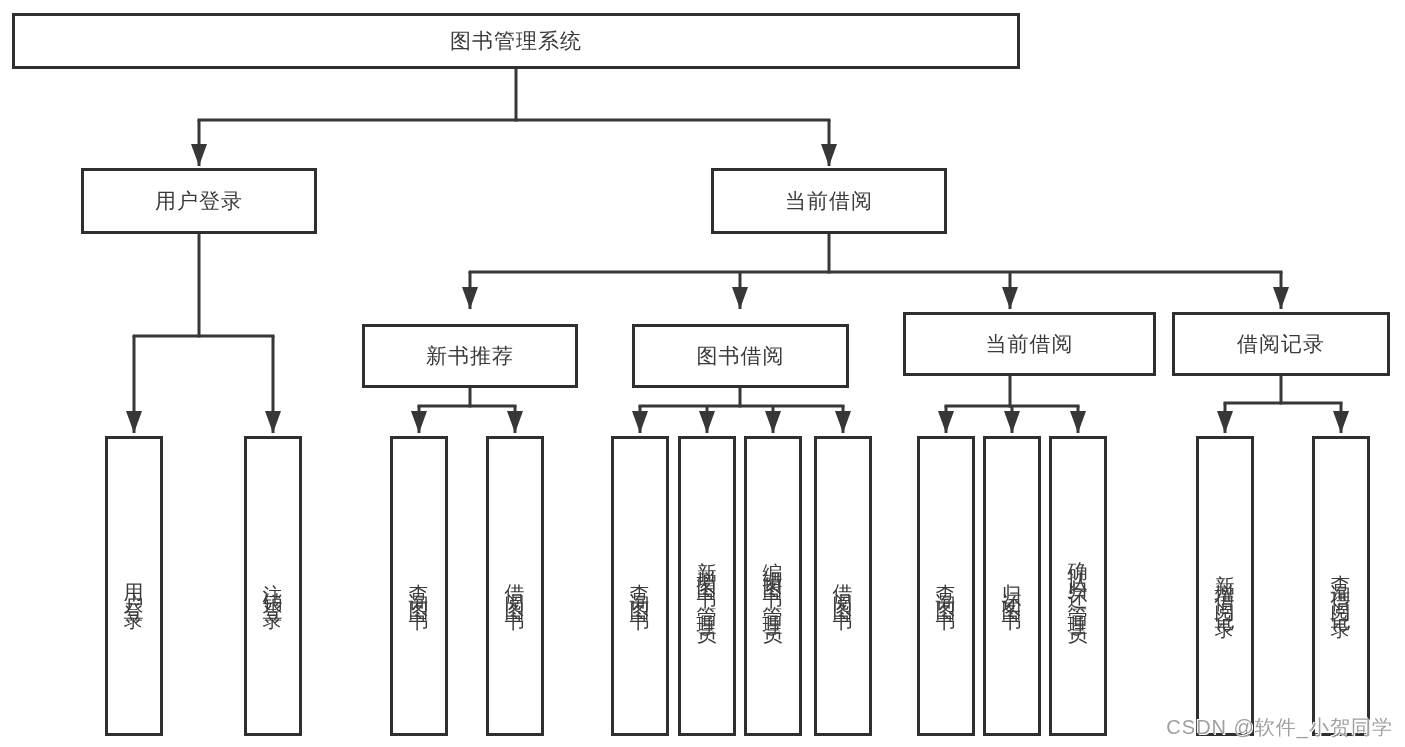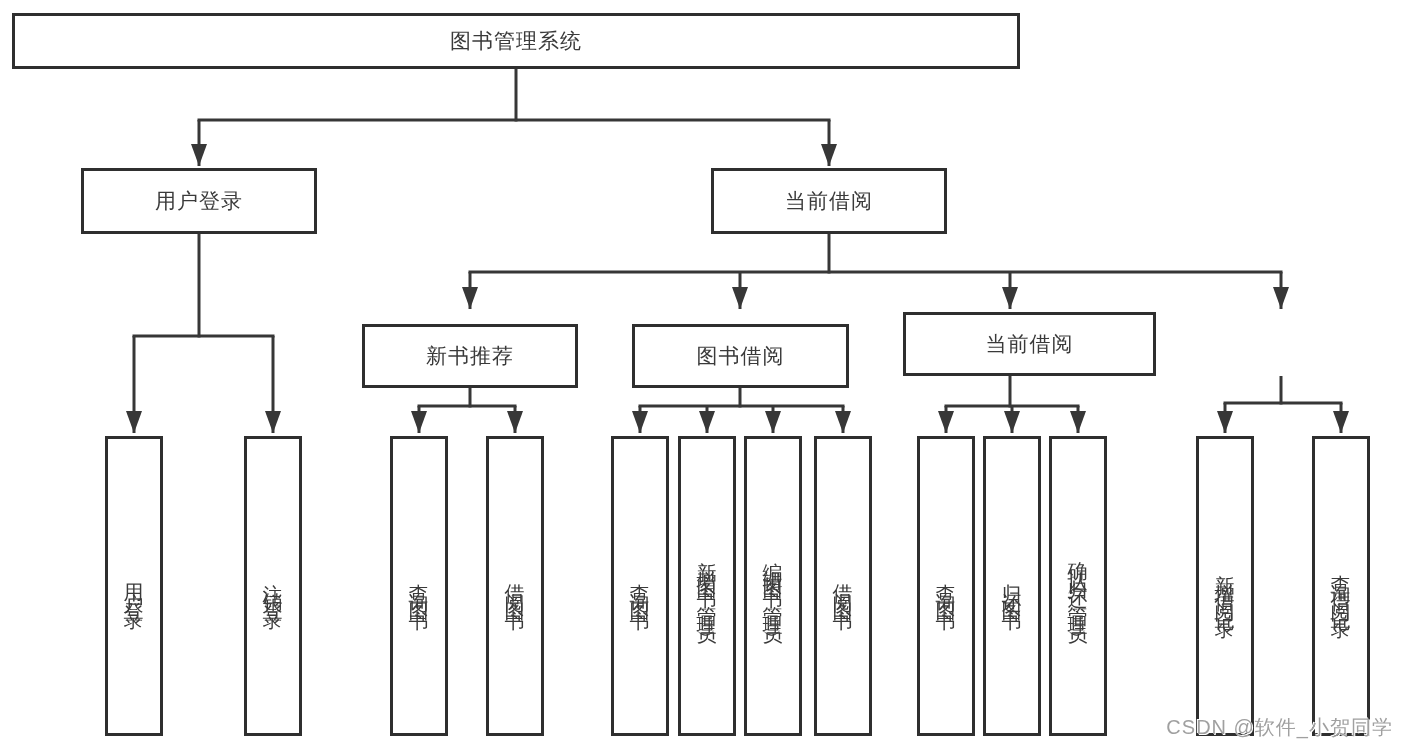--- a/index.html
+++ b/index.html
@@ -104,20 +104,23 @@
 
   <div class="hnode" style="left:362px;top:324px;width:216px;height:64px">
     <span>新书推荐</span>
   </div>
   <div class="hnode" style="left:632px;top:324px;width:217px;height:64px">
     <span>图书借阅</span>
   </div>
   <div class="hnode" style="left:903px;top:312px;width:253px;height:64px">
     <span>当前借阅</span>
   </div>
+  <div class="hnode" style="left:1172px;top:312px;width:218px;height:64px">
+    <span>借阅记录</span>
+  </div>
 
   <div class="vnode" style="left:105px;top:436px;width:58px;height:300px">
     <span>用户登录</span>
   </div>
   <div class="vnode" style="left:244px;top:436px;width:58px;height:300px">
     <span>注销登录</span>
   </div>
 
   <div class="vnode" style="left:390px;top:436px;width:58px;height:300px">
     <span>查询图书</span>

